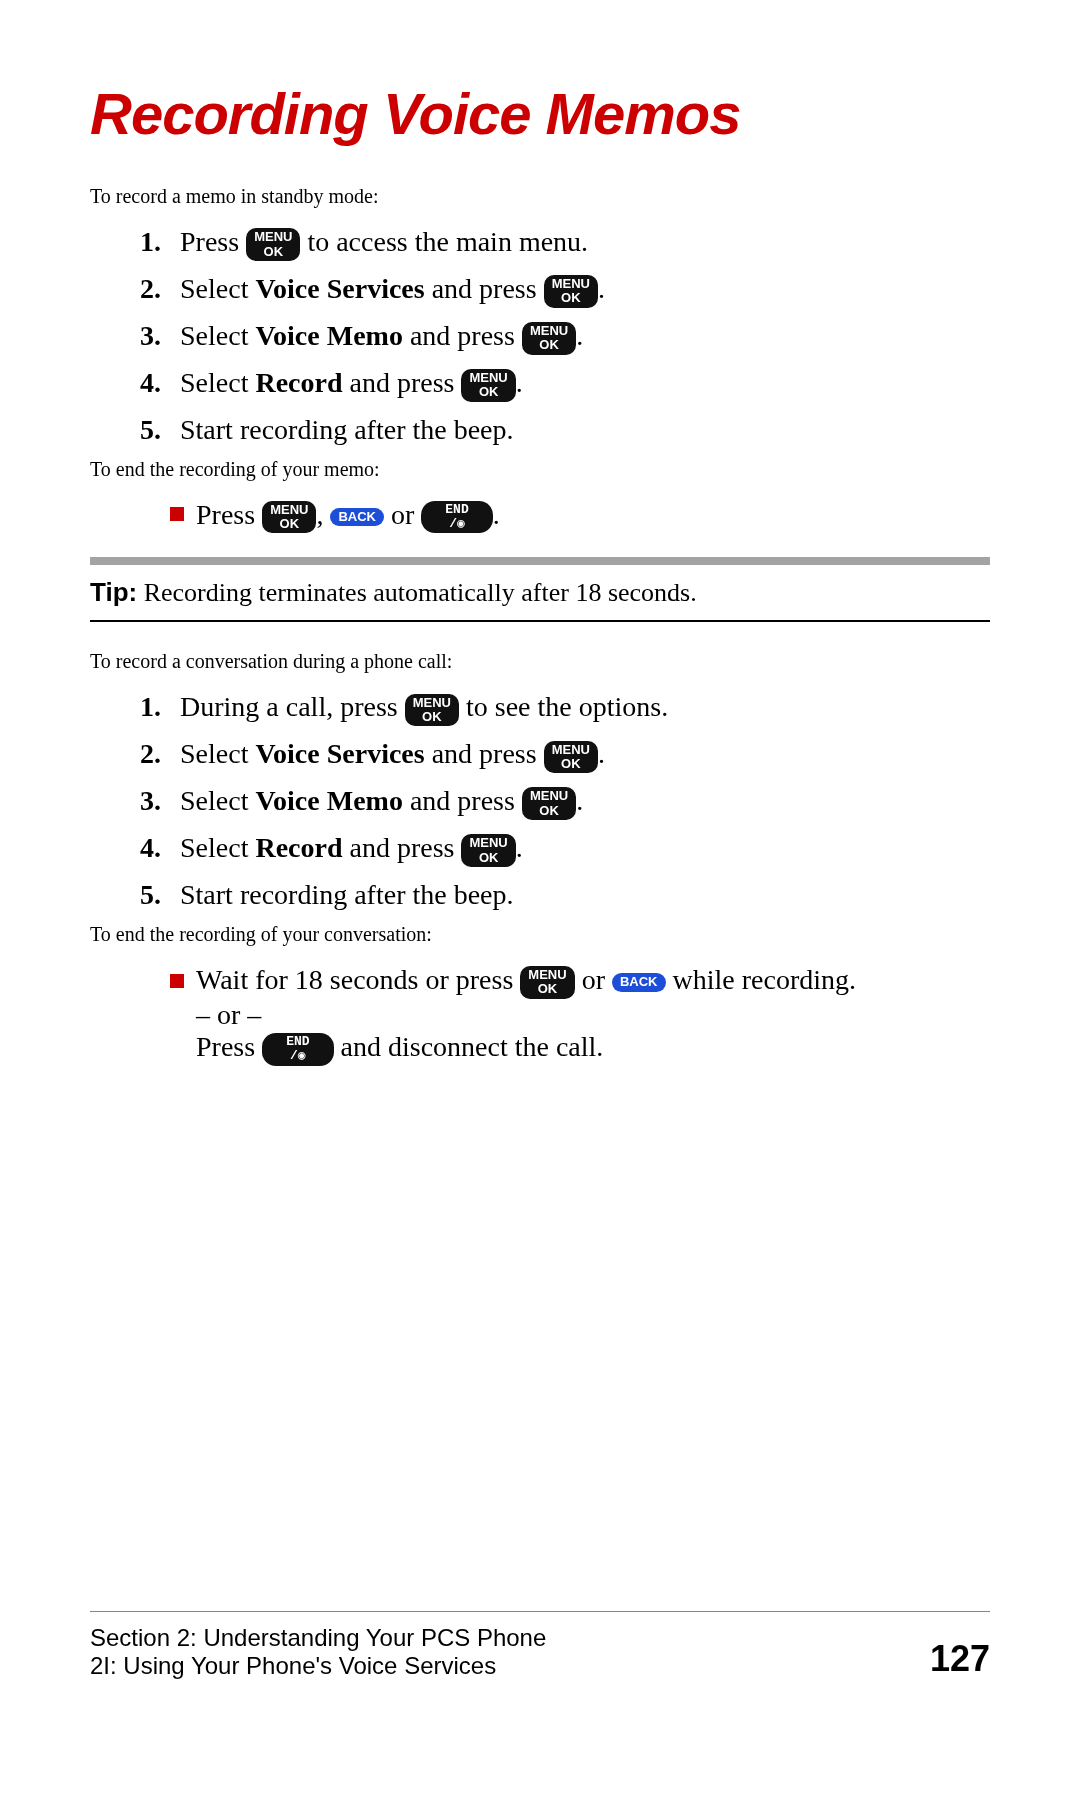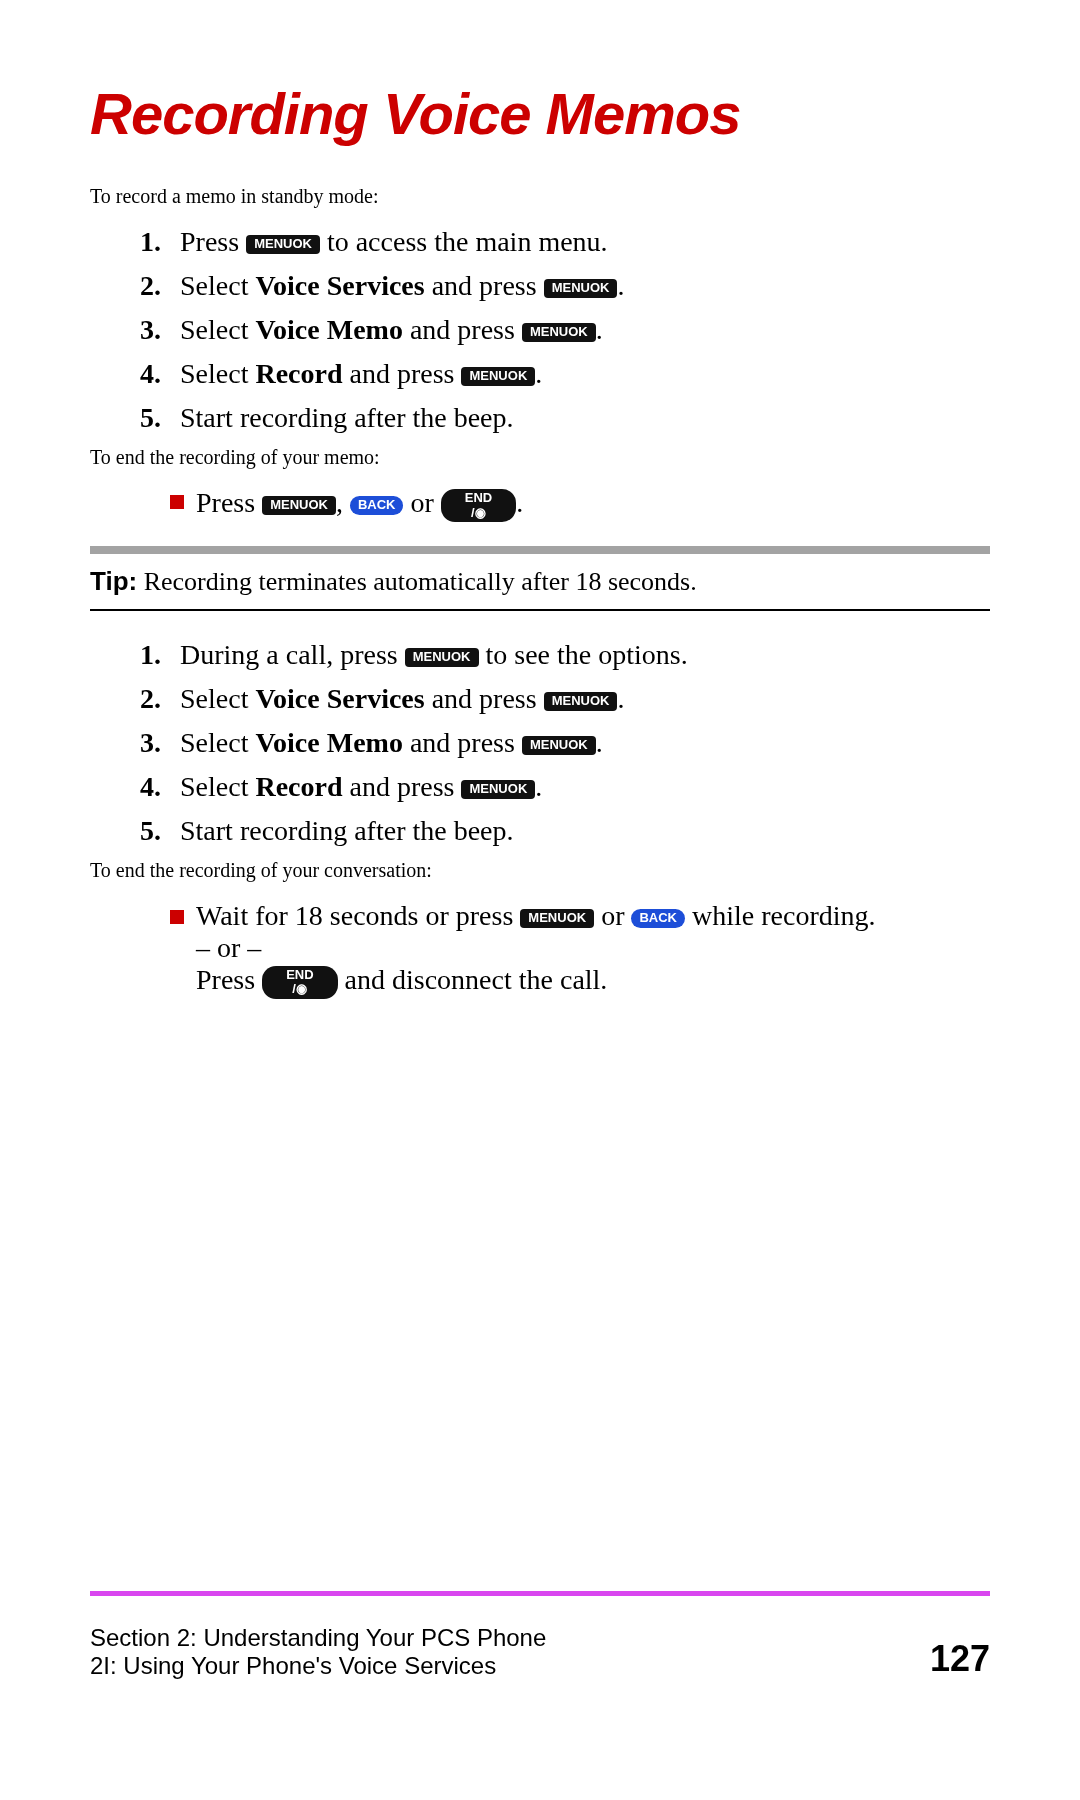--- a/index.html
+++ b/index.html
@@ -87,26 +87,26 @@
       display: inline-block;
       width: 14px;
       height: 14px;
       background: #cc0000;
       margin-top: 8px;
       flex-shrink: 0;
     }
 
     .key-menu-ok {
       display: inline-flex;
-      flex-direction: row;
+      flex-direction: column;
       align-items: center;
       justify-content: center;
       background: #111111;
       color: #ffffff;
-      border-radius: 4px;
+      border-radius: 10px;
       padding: 2px 8px;
       font-size: 13px;
       font-weight: bold;
       font-family: Arial, Helvetica, sans-serif;
       vertical-align: middle;
       line-height: 1.1;
       white-space: nowrap;
       min-width: 52px;
     }
 
@@ -132,21 +132,21 @@
       display: inline-flex;
       flex-direction: column;
       align-items: center;
       justify-content: center;
       background: #111111;
       color: #ffffff;
       border-radius: 14px;
       padding: 2px 24px;
       font-size: 13px;
       font-weight: bold;
-      font-family: Liberation Sans, sans-serif;
+      font-family: Liberation Mono, monospace;
       vertical-align: middle;
       line-height: 1.1;
       white-space: nowrap;
       min-width: 46px;
     }
 
     .key-speaker {
       display: inline-flex;
       flex-direction: column;
       align-items: center;
@@ -171,25 +171,25 @@
       margin: 24px 0 28px 0;
       font-size: 26px;
     }
 
     .tip-label {
       font-weight: bold;
       font-family: Arial, Helvetica, sans-serif;
     }
 
     .footer {
-      border-top: 5px solid #d946ef;
+      border-top: 1px solid #d946ef;
       display: flex;
       justify-content: space-between;
       align-items: flex-end;
-      padding-top: 28px;
+      padding-top: 12px;
       margin-top: auto;
     }
 
     .footer-left {
       font-size: 24px;
       font-family: Arial, Helvetica, sans-serif;
     }
 
     .footer-left .footer-line2 {
       font-weight: normal;
@@ -271,20 +271,21 @@
               <span class="key-top">END</span>
               <span class="key-bot">/◉</span>
             </span>.</span>
       </li>
     </ul>
 
     <div class="tip-box">
       <span class="tip-label">Tip:</span><span> Recording terminates automatically after 18 seconds.</span>
     </div>
 
+    <p class="intro-text">To record a conversation during a phone call:</p>
 
     <ol class="numbered-list">
 
       <li>
         <span class="num">1.</span>
         <span>During a call, press <span class="key-menu-ok">
               <span class="key-top">MENU</span>
               <span class="key-bot">OK</span>
             </span> to see the options.</span>
       </li>

